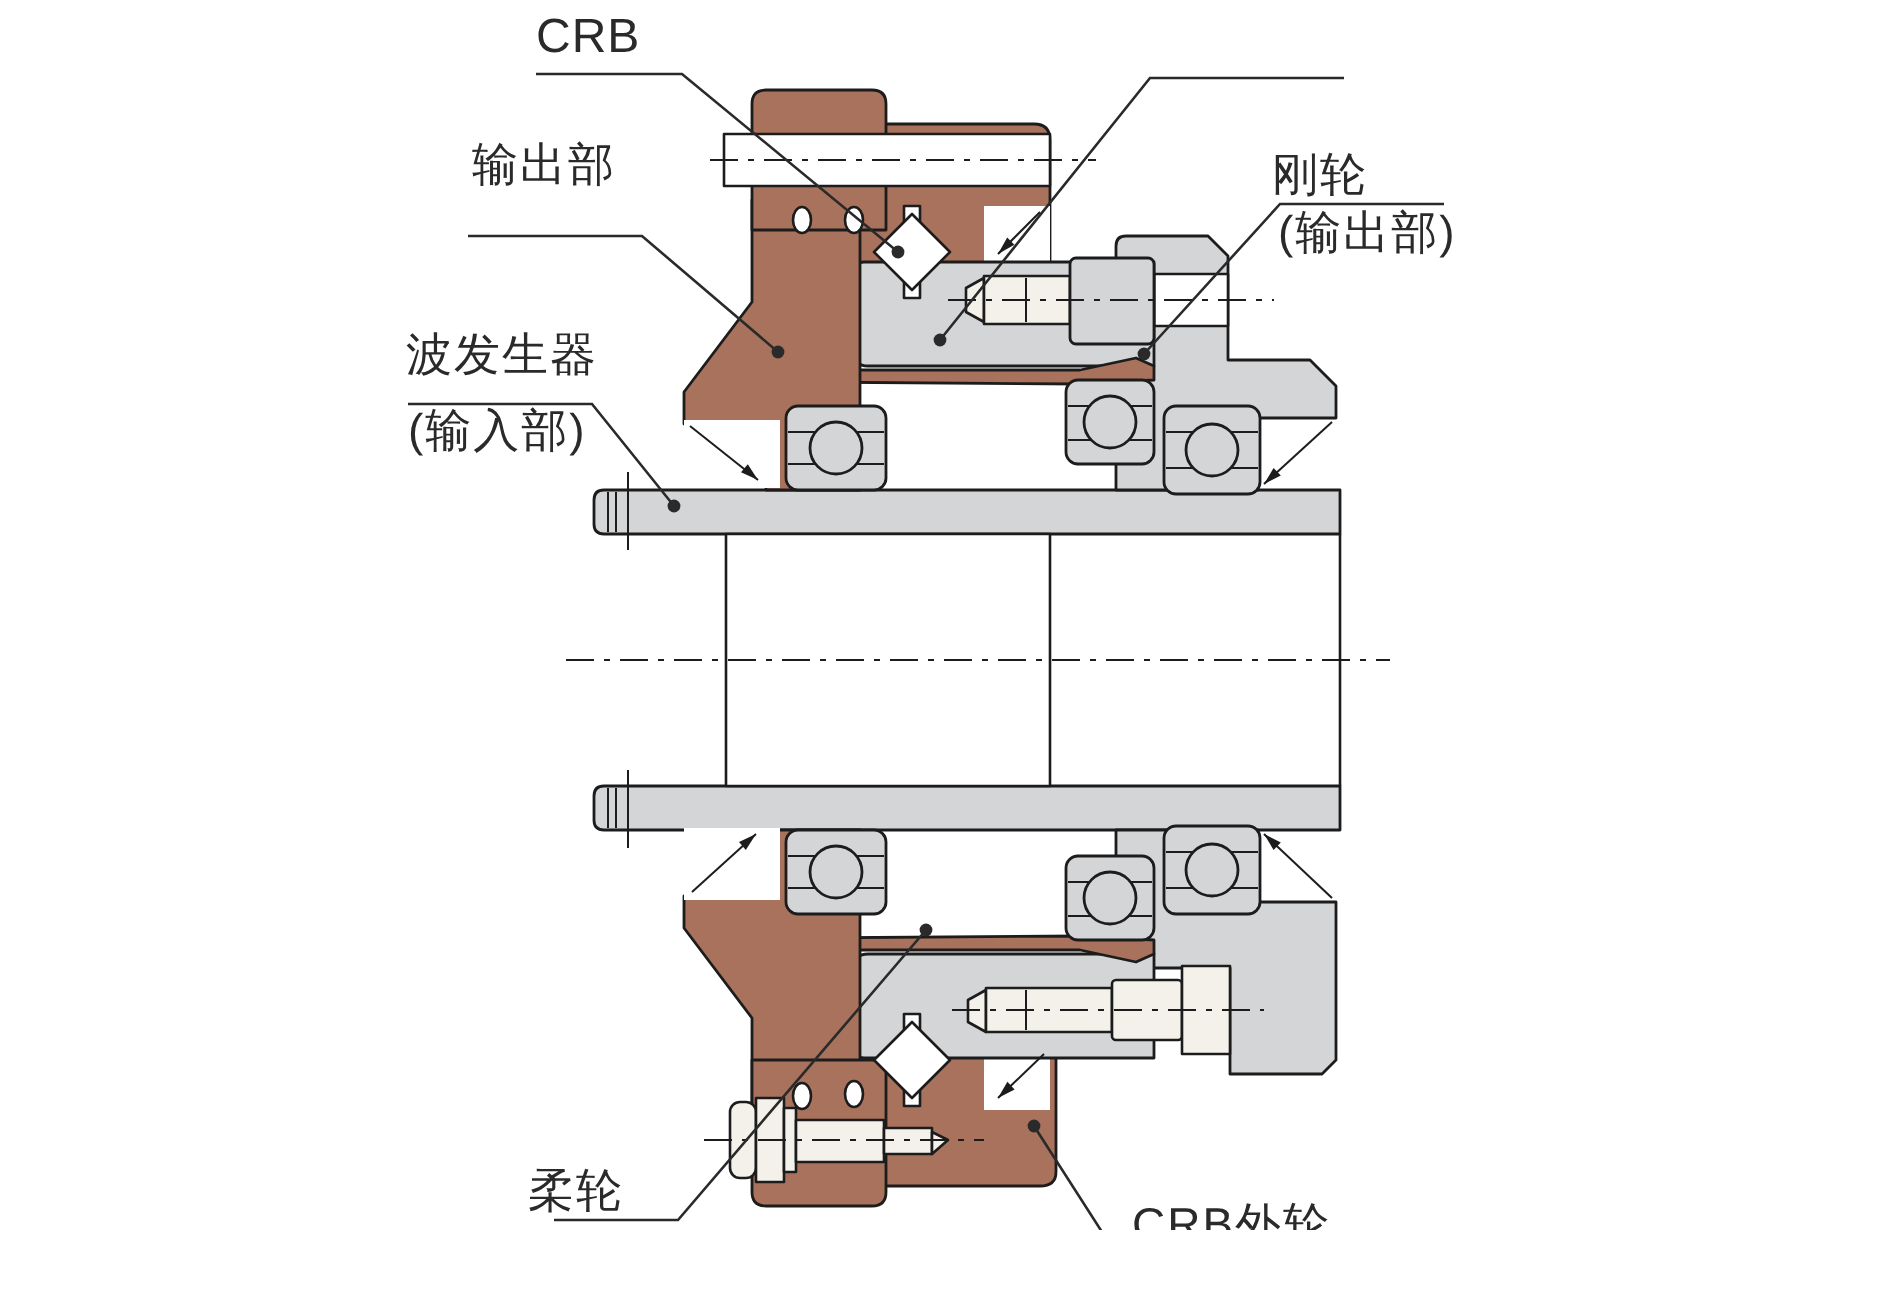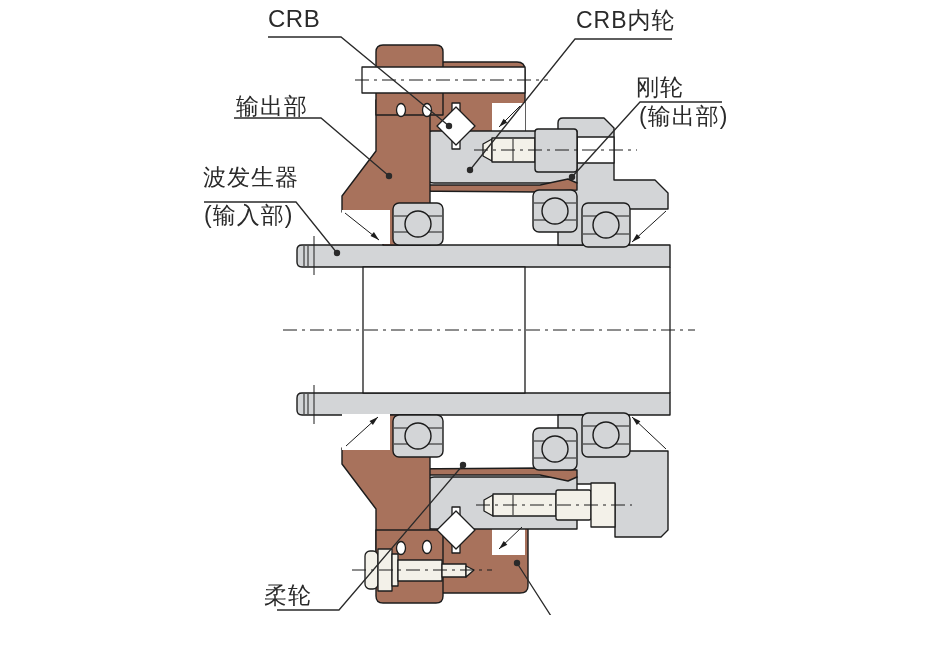--- a/index.html
+++ b/index.html
@@ -203,21 +203,21 @@
     <path class="ldr" d="M204,202 H296 L337,253"></path>
     <circle class="dot" cx="337" cy="253" r="3.2"></circle>
     <path class="ldr" d="M277,610 H339 L463,465"></path>
     <circle class="dot" cx="463" cy="465" r="3.2"></circle>
     <path class="ldr" d="M660,630 H560 L517,563"></path>
     <circle class="dot" cx="517" cy="563" r="3.2"></circle>
   </g>
 </svg>
 
 <div class="label lat" style="left:268px;top:6px">CRB</div>
-<div class="label" style="left:576px;top:8px">CRB内轮</div>
-<div class="label" style="left:236px;top:94px">输出部</div>
+<div class="label" style="left:236px;top:70px">输出部</div>
 <div class="label" style="left:636px;top:75px">刚轮</div>
 <div class="label" style="left:639px;top:104px">(输出部)</div>
 <div class="label" style="left:203px;top:165px">波发生器</div>
 <div class="label" style="left:204px;top:203px">(输入部)</div>
 <div class="label" style="left:264px;top:583px">柔轮</div>
+<div class="label" style="left:566px;top:600px">CRB外轮</div>
 
 </div>
 
 </body></html>

